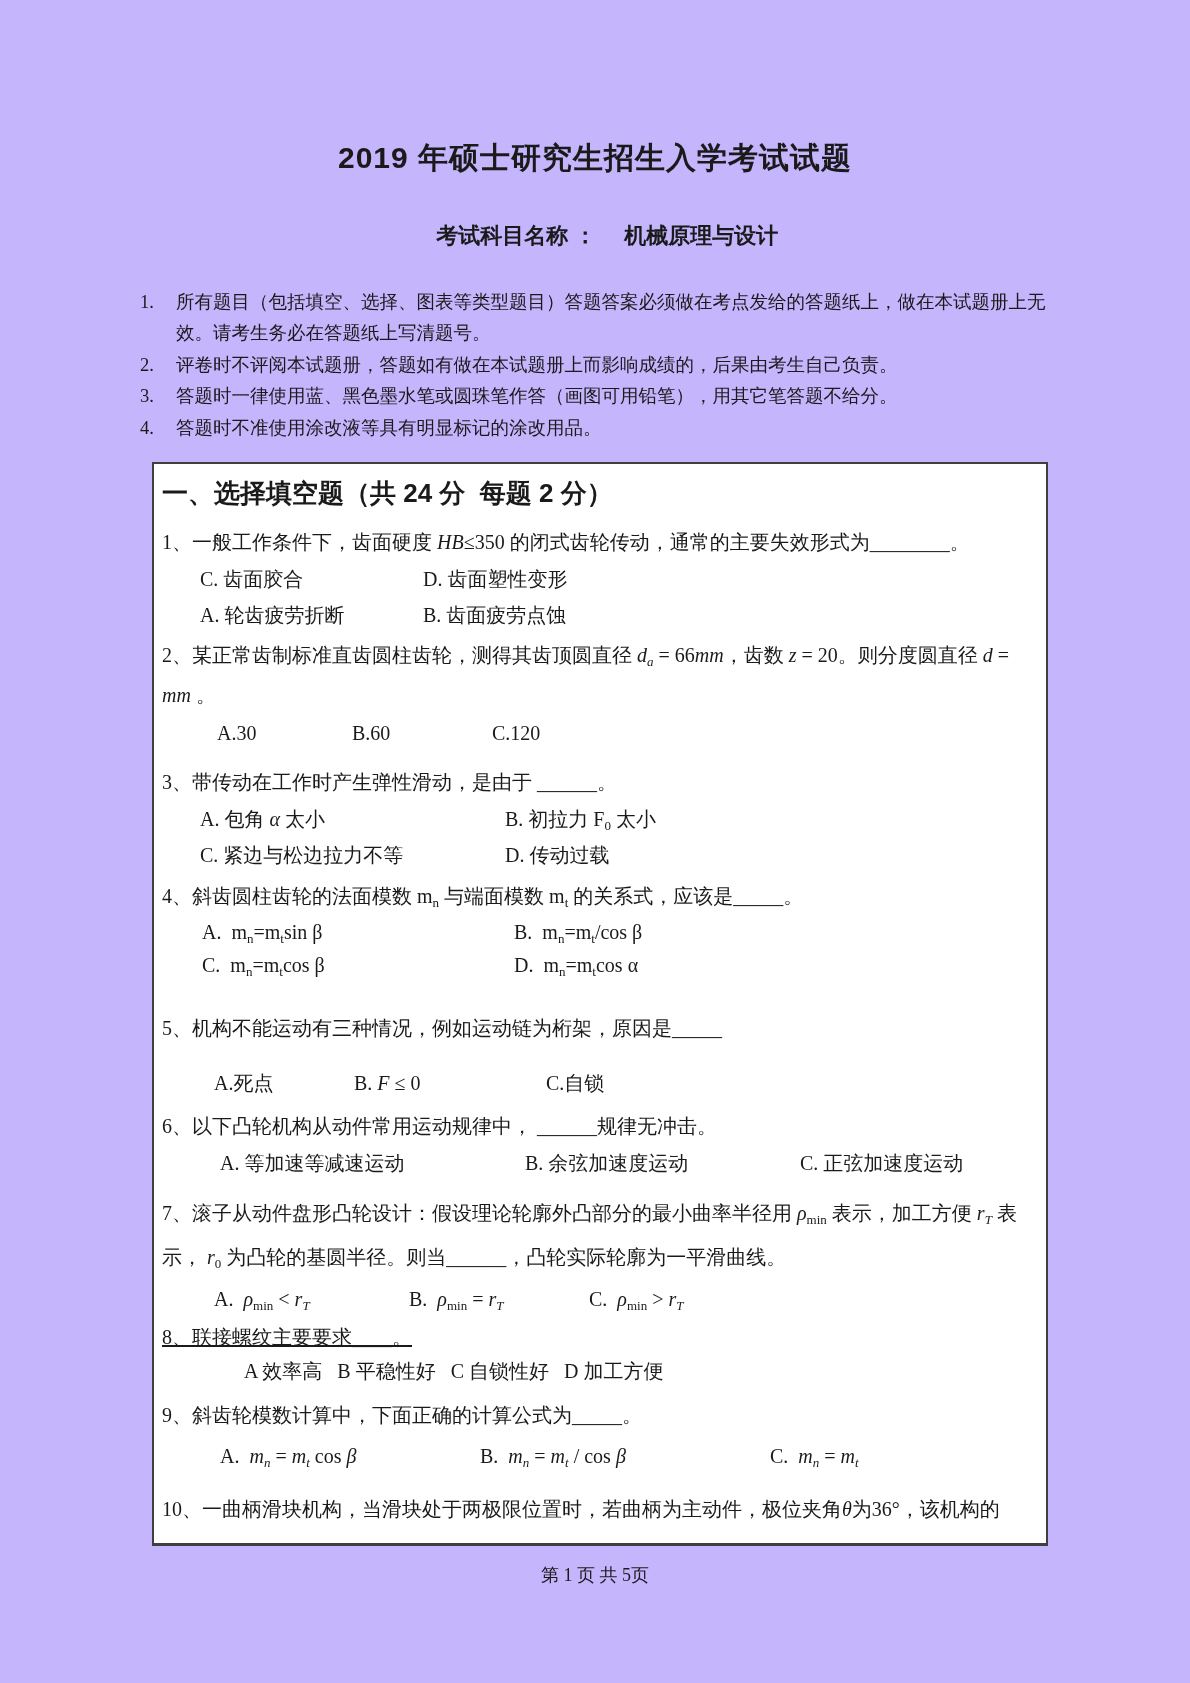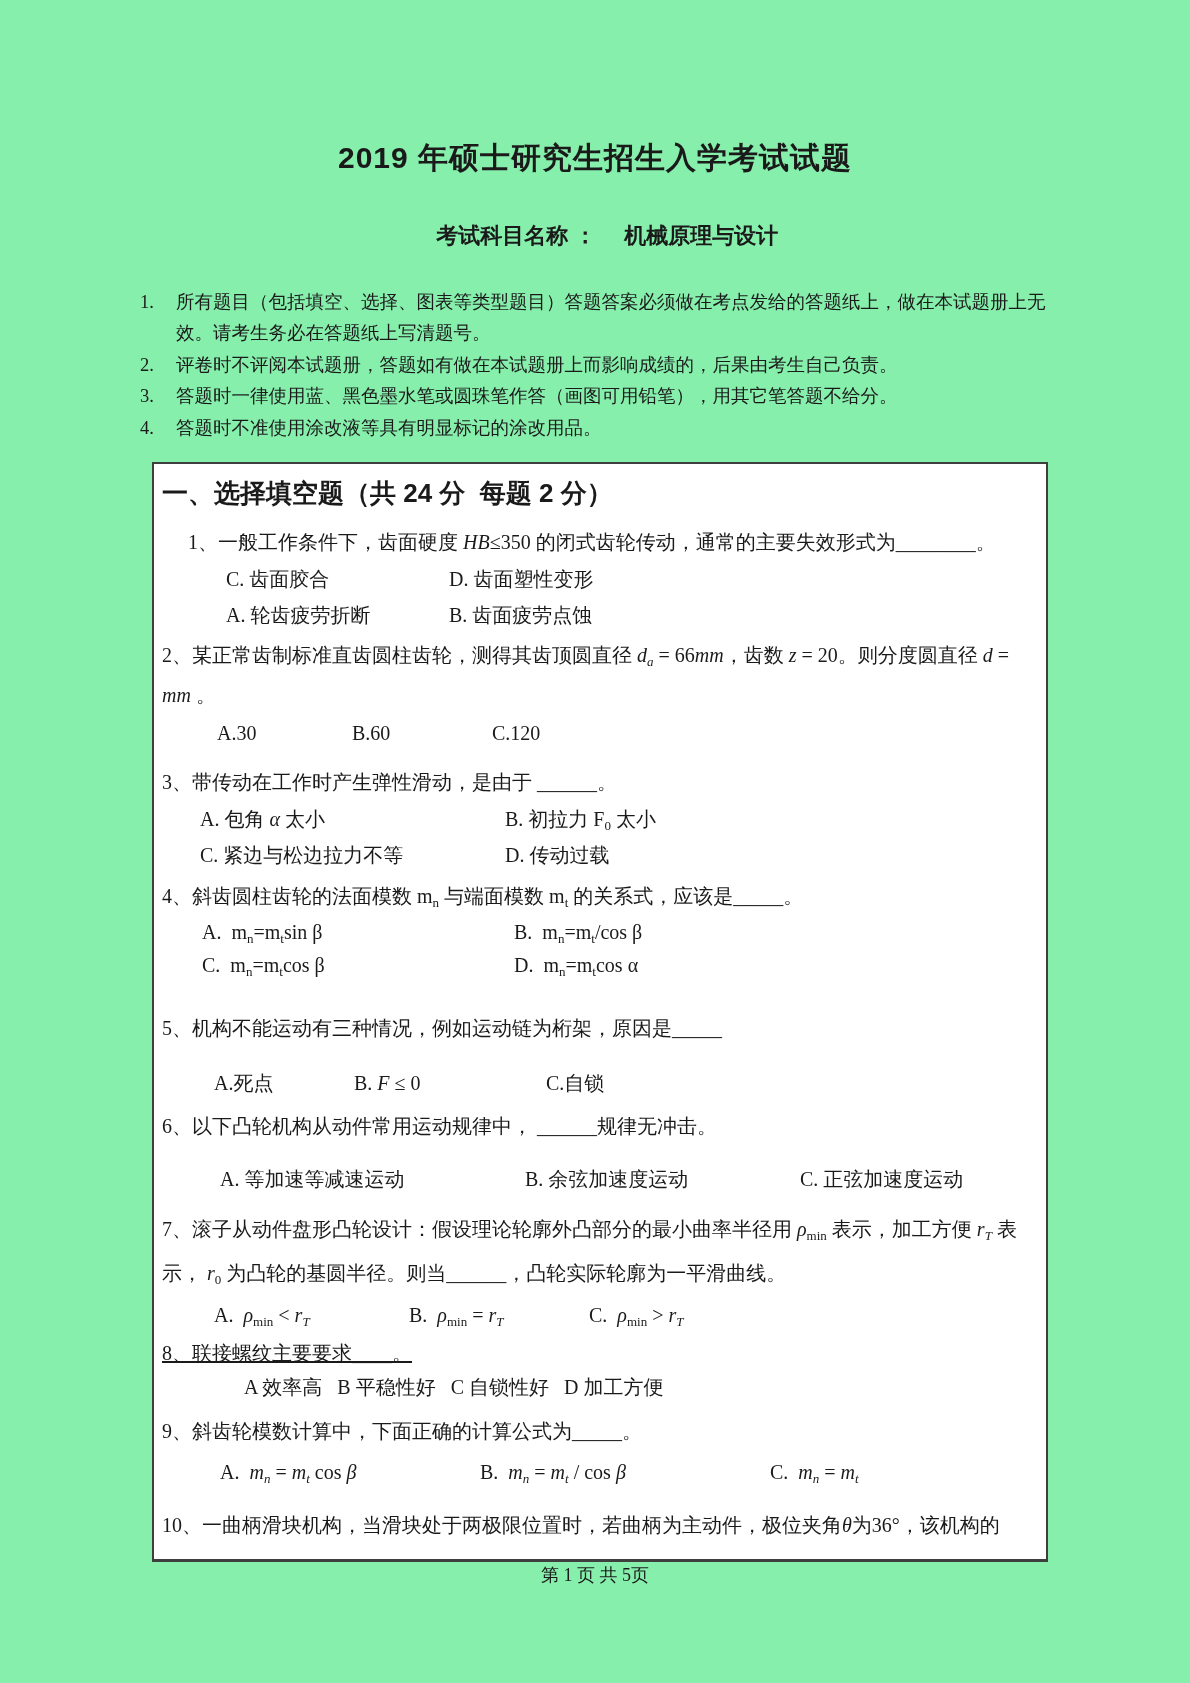--- a/index.html
+++ b/index.html
@@ -2,21 +2,21 @@
 <html><head>
 <meta charset="utf-8">
 <style>
   * { box-sizing: border-box; }
   html, body { margin: 0; padding: 0; background: #ffffff; }
   .page {
     position: relative;
     width: 1190px;
     height: 1683px;
     margin: 0 auto;
-    background: #86efac;
+    background: #c4b5fd;
     color: #1a1a1a;
     font-family: "Liberation Serif", "DejaVu Serif", serif;
     overflow: hidden;
   }
   .title {
     padding-top: 138px;
     text-align: center;
     font-size: 30px;
     font-weight: bold;
     font-family: "Liberation Sans", "DejaVu Sans", sans-serif;
@@ -113,21 +113,21 @@
       </div>
       <div class="notice">
         <span class="n">4.</span>
         <span class="t">答题时不准使用涂改液等具有明显标记的涂改用品。</span>
       </div>
     </div>
 
   <div class="section-box">
     <div class="section-title">一、选择填空题（共 24 分  每题 2 分）</div>
     <div>
-        <div class="question" style="margin-top: 10px; margin-left: 26px;">
+        <div class="question" style="margin-top: 10px;">
           <div class="q-stem"><span>1、一般工作条件下，齿面硬度 </span><span class="s-i">HB</span><span>≤350 的闭式齿轮传动，通常的主要失效形式为________。</span></div>
           <div class="q-options" style="padding-left: 38px;"><span class="opt-cell" style="width: 223px;"><span>C. 齿面胶合</span></span><span class="opt-cell"><span>D. 齿面塑性变形</span></span></div>
           <div class="q-options" style="padding-left: 38px;"><span class="opt-cell" style="width: 223px;"><span>A. 轮齿疲劳折断</span></span><span class="opt-cell"><span>B. 齿面疲劳点蚀</span></span></div>
         </div>
         <div class="question" style="margin-top: 2px;">
           <div class="q-stem" style="line-height: 2;"><span>2、某正常齿制标准直齿圆柱齿轮，测得其齿顶圆直径 </span><span class="s-i">d</span><span class="s-isub">a</span><span> = 66</span><span class="s-i">mm</span><span>，齿数 </span><span class="s-i">z</span><span> = 20</span><span>。则分度圆直径 </span><span class="s-i">d</span><span> =</span></div>
           <div class="q-stem" style="line-height: 2;"><span class="s-i">mm</span><span> 。</span></div>
           <div class="q-options" style="padding-left: 55px;"><span class="opt-cell" style="width: 135px;"><span>A.30</span></span><span class="opt-cell" style="width: 140px;"><span>B.60</span></span><span class="opt-cell"><span>C.120</span></span></div>
         </div>
         <div class="question" style="margin-top: 12px;">
@@ -139,21 +139,21 @@
           <div class="q-stem"><span>4、斜齿圆柱齿轮的法面模数 m</span><span class="s-sub">n</span><span> 与端面模数 m</span><span class="s-sub">t</span><span> 的关系式，应该是_____。</span></div>
           <div class="q-options" style="padding-left: 40px; line-height: 1.65;"><span class="opt-cell" style="width: 312px;"><span>A.  m</span><span class="s-sub">n</span><span>=m</span><span class="s-sub">t</span><span>sin β</span></span><span class="opt-cell"><span>B.  m</span><span class="s-sub">n</span><span>=m</span><span class="s-sub">t</span><span>/cos β</span></span></div>
           <div class="q-options" style="padding-left: 40px; line-height: 1.65;"><span class="opt-cell" style="width: 312px;"><span>C.  m</span><span class="s-sub">n</span><span>=m</span><span class="s-sub">t</span><span>cos β</span></span><span class="opt-cell"><span>D.  m</span><span class="s-sub">n</span><span>=m</span><span class="s-sub">t</span><span>cos α</span></span></div>
         </div>
         <div class="question" style="margin-top: 26px;">
           <div class="q-stem"><span>5、机构不能运动有三种情况，例如运动链为桁架，原因是_____</span></div>
           <div class="q-options" style="padding-left: 52px;"><span class="opt-cell" style="width: 140px; margin-top: 18px;"><span>A.死点</span></span><span class="opt-cell" style="width: 192px;"><span>B. </span><span class="s-i">F</span><span> ≤ 0</span></span><span class="opt-cell"><span>C.自锁</span></span></div>
         </div>
         <div class="question" style="margin-top: 6px;">
           <div class="q-stem"><span>6、以下凸轮机构从动件常用运动规律中， ______规律无冲击。</span></div>
-          <div class="q-options" style="padding-left: 58px;"><span class="opt-cell" style="width: 305px; margin-top: 16px;"><span>A. 等加速等减速运动</span></span><span class="opt-cell" style="width: 275px;"><span>B. 余弦加速度运动</span></span><span class="opt-cell"><span>C. 正弦加速度运动</span></span></div>
+          <div class="q-options" style="padding-left: 58px;"><span class="opt-cell" style="width: 305px;"><span>A. 等加速等减速运动</span></span><span class="opt-cell" style="width: 275px;"><span>B. 余弦加速度运动</span></span><span class="opt-cell"><span>C. 正弦加速度运动</span></span></div>
         </div>
         <div class="question" style="margin-top: 10px;">
           <div class="q-stem" style="line-height: 2.2;"><span>7、滚子从动件盘形凸轮设计：假设理论轮廓外凸部分的最小曲率半径用 </span><span class="s-i">ρ</span><span class="s-sub">min</span><span> 表示，加工方便 </span><span class="s-i">r</span><span class="s-isub">T</span><span> 表</span></div>
           <div class="q-stem" style="line-height: 2.2;"><span>示， </span><span class="s-i">r</span><span class="s-sub">0</span><span> 为凸轮的基圆半径。则当______，凸轮实际轮廓为一平滑曲线。</span></div>
           <div class="q-options" style="padding-left: 52px; margin-top: 2px;"><span class="opt-cell" style="width: 195px;"><span>A.  </span><span class="s-i">ρ</span><span class="s-sub">min</span><span> &lt; </span><span class="s-i">r</span><span class="s-isub">T</span></span><span class="opt-cell" style="width: 180px;"><span>B.  </span><span class="s-i">ρ</span><span class="s-sub">min</span><span> = </span><span class="s-i">r</span><span class="s-isub">T</span></span><span class="opt-cell"><span>C.  </span><span class="s-i">ρ</span><span class="s-sub">min</span><span> &gt; </span><span class="s-i">r</span><span class="s-isub">T</span></span></div>
         </div>
         <div class="question" style="margin-top: 1px; text-decoration: underline;">
           <div class="q-stem"><span>8、联接螺纹主要要求____。</span></div>
           <div class="q-options" style="padding-left: 82px; line-height: 1.5;"><span class="opt-cell"><span>A 效率高   B 平稳性好   C 自锁性好   D 加工方便</span></span></div>
         </div>

